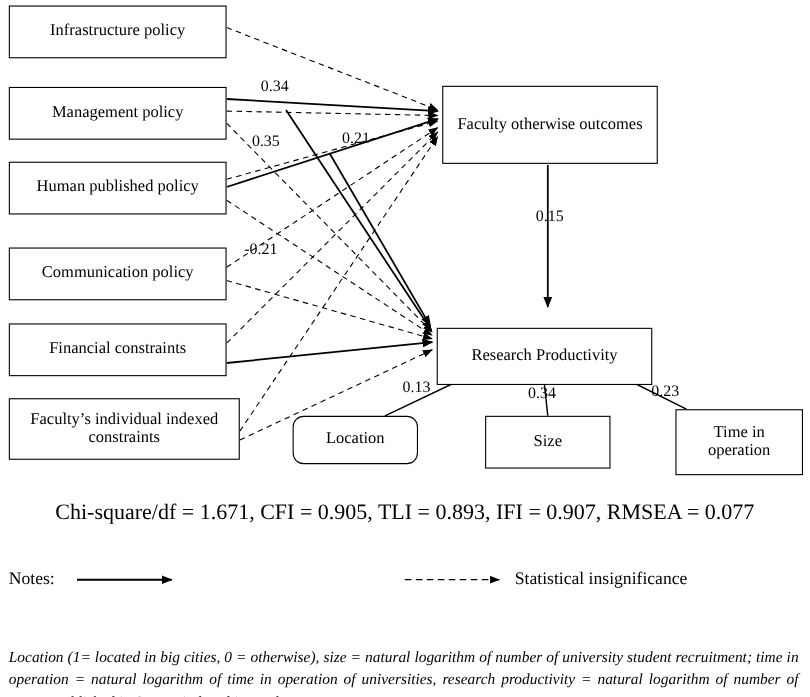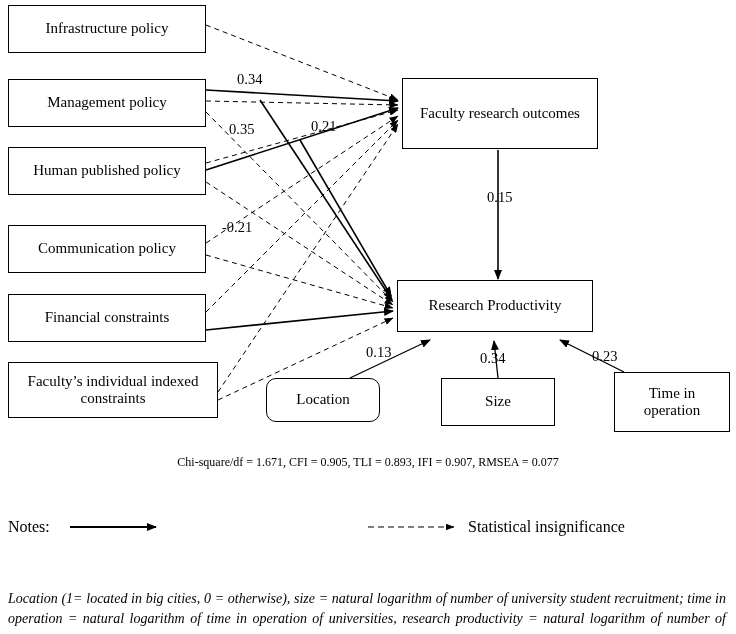--- a/index.html
+++ b/index.html
@@ -47,21 +47,21 @@
     left: 0; top: 0;
     width: 736px;
     height: 634px;
     z-index: 2;
   }
   .fitline {
     position: absolute;
     left: 0;
     width: 736px;
     text-align: center;
-    font-size: 12px;
+    font-size: 20px;
     z-index: 4;
   }
   .notes-row {
     position: absolute;
     left: 8px;
     width: 720px;
     height: 26px;
     font-size: 16px;
     z-index: 4;
   }
@@ -145,23 +145,23 @@
   <div class="node" style="left:8px; top:294px; width:198px; height:48px;">
     <span>Financial constraints</span>
   </div>
   <div class="node" style="left:8px; top:225px; width:198px; height:48px;">
     <span>Communication policy</span>
   </div>
   <div class="node" style="left:8px; top:362px; width:210px; height:56px;">
     <span>Faculty’s individual indexed constraints</span>
   </div>
   <div class="node" style="left:402px; top:78px; width:196px; height:71px;">
-    <span>Faculty research outcomes</span>
-  </div>
-  <div class="node" style="left:397px; top:280px; width:196px; height:52px;">
+    <span>Faculty otherwise outcomes</span>
+  </div>
+  <div class="node" style="left:397px; top:298px; width:196px; height:52px;">
     <span>Research Productivity</span>
   </div>
   <div class="node" style="left:266px; top:378px; width:114px; height:44px;border-radius:10px;">
     <span>Location</span>
   </div>
   <div class="node" style="left:441px; top:378px; width:114px; height:48px;">
     <span>Size</span>
   </div>
   <div class="node" style="left:614px; top:372px; width:116px; height:60px;">
     <span>Time in operation</span>

